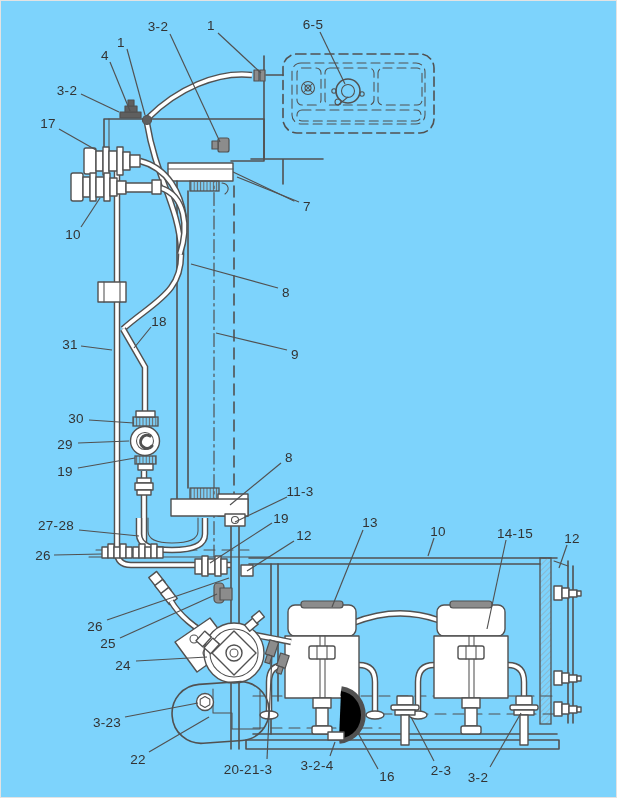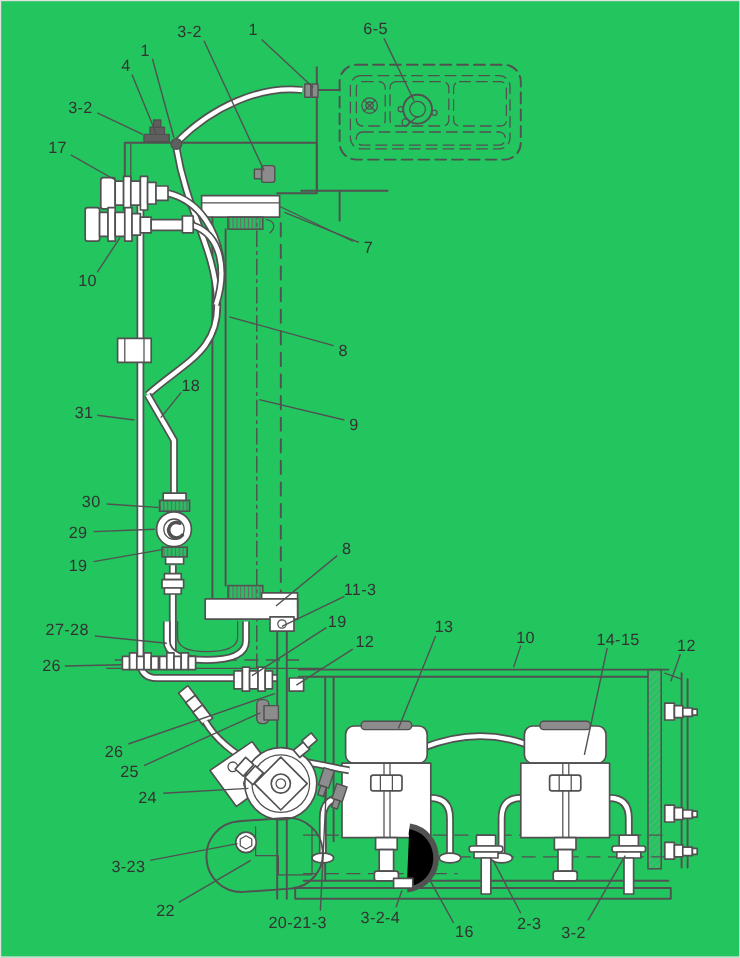--- a/index.html
+++ b/index.html
@@ -1,16 +1,16 @@
 <!DOCTYPE html>
 <html style="--line: #515151; --label: #333333;"><head>
 <meta charset="utf-8">
 <style>
   html,body{margin:0;padding:0;background:#fff;}
-  .stage{position:relative;width:617px;height:798px;background:#22c55e;overflow:hidden;
+  .stage{position:relative;width:617px;height:798px;background:#7dd3fc;overflow:hidden;
          border:1px solid #e3e3e3;box-sizing:border-box;}
   svg{position:absolute;left:0;top:0;}
   .ln{fill:none;stroke:var(--line);stroke-width:1.6;stroke-linecap:round;stroke-linejoin:round}
   .thin{stroke-width:1.05}
   .part{fill:#fff;stroke:var(--line);stroke-width:1.4;stroke-linejoin:round}
   .fill-mid{fill:#8c8c8c;stroke:var(--line);stroke-width:1.2}
   .fill-dark{fill:#5f5f5f;stroke:var(--line);stroke-width:1.2}
   .dash{stroke-dasharray:9 5}
   .ldash{stroke-dasharray:11 7}
   .dashdot{stroke-dasharray:13 4 2.5 4;stroke-width:1.2}

